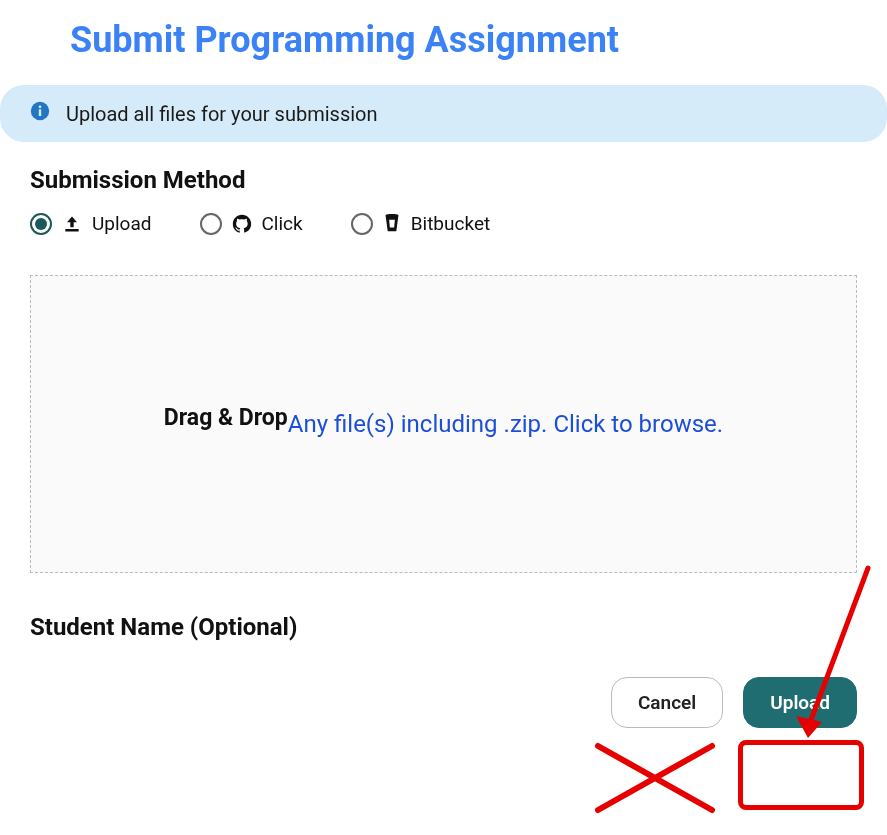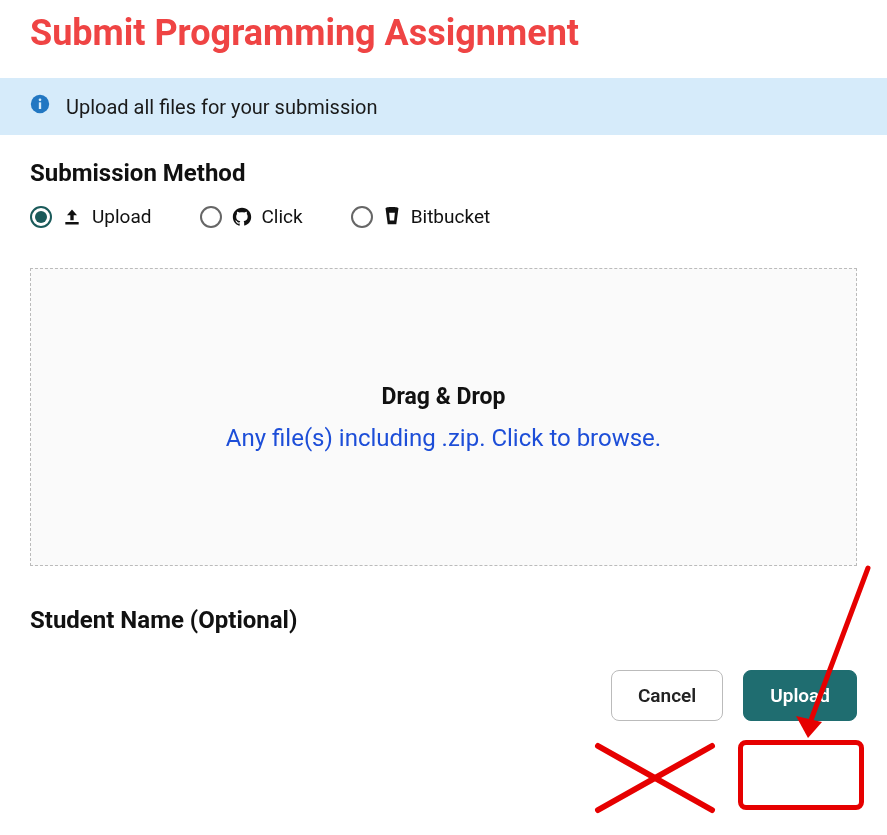--- a/index.html
+++ b/index.html
@@ -8,31 +8,33 @@
     background: #fff;
     color: #1a1a1a;
     width: 887px;
     height: 835px;
     position: relative;
     overflow: hidden;
   }
   .page-title {
     font-size: 36px;
     font-weight: 700;
-    padding: 12px 30px 24px 30px;
-    color: #ef4444;
+    padding: 19px 30px 24px 30px;
+    color: #3b82f6;
+    margin-left: 40px;
   }
   .info-bar {
     background: #d6ebfa;
     padding: 16px 30px;
     display: flex;
     align-items: center;
     gap: 16px;
     color: #1a1a1a;
     font-size: 20px;
+    border-radius: 24px;
   }
   .info-bar svg { flex-shrink: 0; }
   .content { padding: 24px 30px 30px 30px; }
   .section-label {
     font-size: 24px;
     font-weight: 700;
     margin-bottom: 18px;
     color: #111;
   }
   .radio-row {
@@ -65,21 +67,21 @@
     height: 12px;
     background: #1a5a5a;
     border-radius: 50%;
   }
   .radio-icon { display: flex; align-items: center; }
   .dropzone {
     border: 1px dashed #bbb;
     background: #fafafa;
     height: 298px;
     display: flex;
-    flex-direction: column;
+    flex-direction: row;
     align-items: center;
     justify-content: center;
     cursor: pointer;
     margin-bottom: 40px;
   }
   .dropzone-title {
     font-size: 23px;
     font-weight: 700;
     color: #111;
     margin-bottom: 14px;
@@ -110,21 +112,21 @@
   }
   .button-row {
     display: flex;
     justify-content: flex-end;
     gap: 20px;
   }
   .btn {
     padding: 13px 26px;
     font-size: 19px;
     font-weight: 600;
-    border-radius: 8px;
+    border-radius: 16px;
     cursor: pointer;
     border: 1px solid transparent;
     font-family: inherit;
   }
   .btn-secondary {
     background: #fff;
     border-color: #bbb;
     color: #222;
   }
   .btn-primary {

